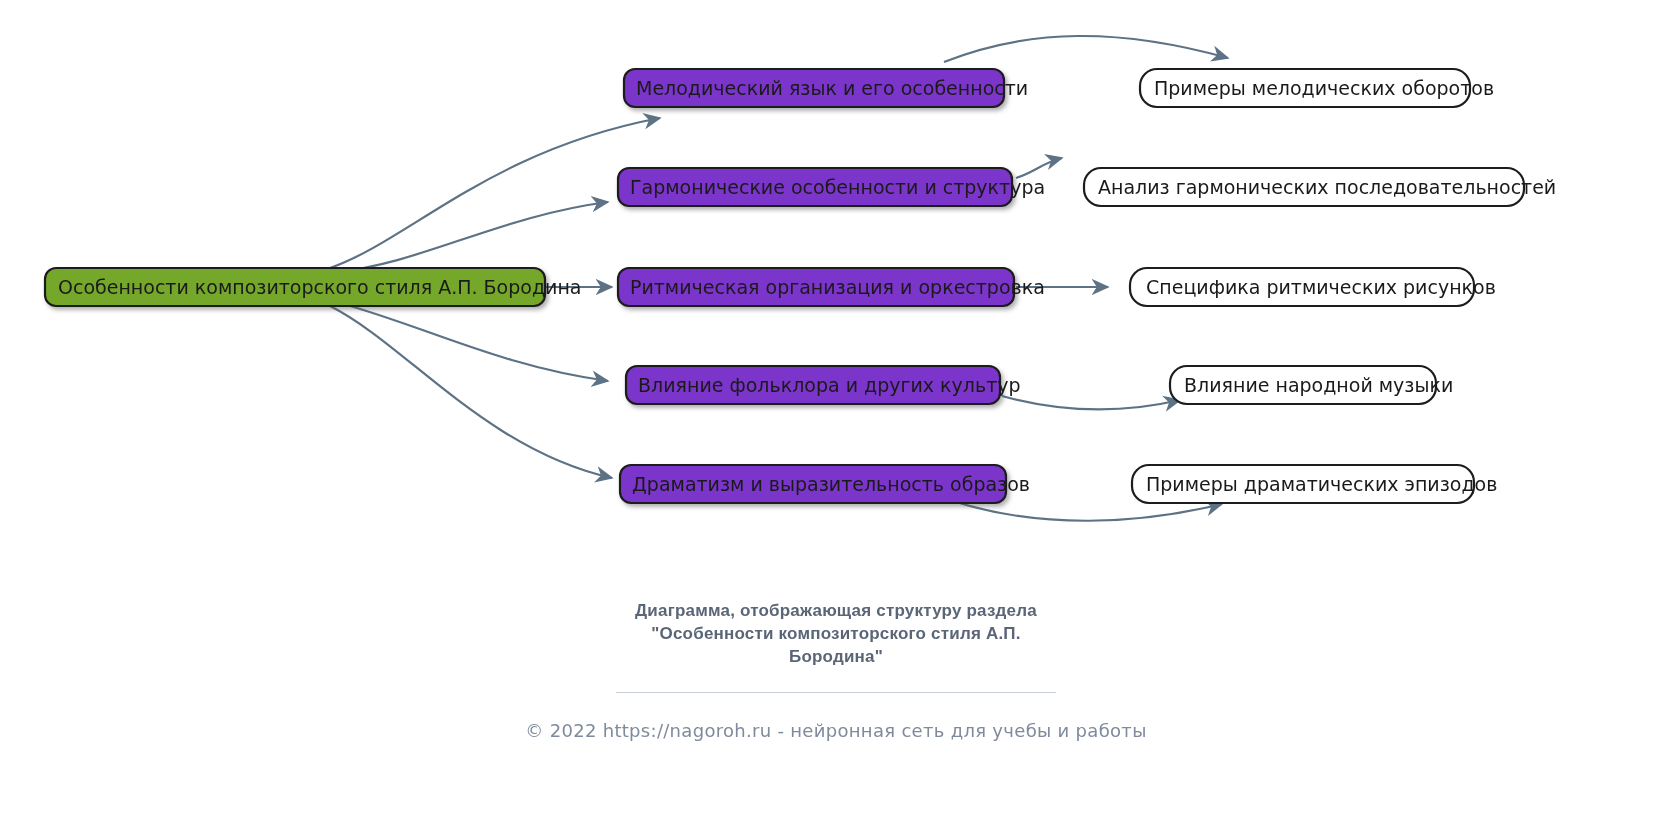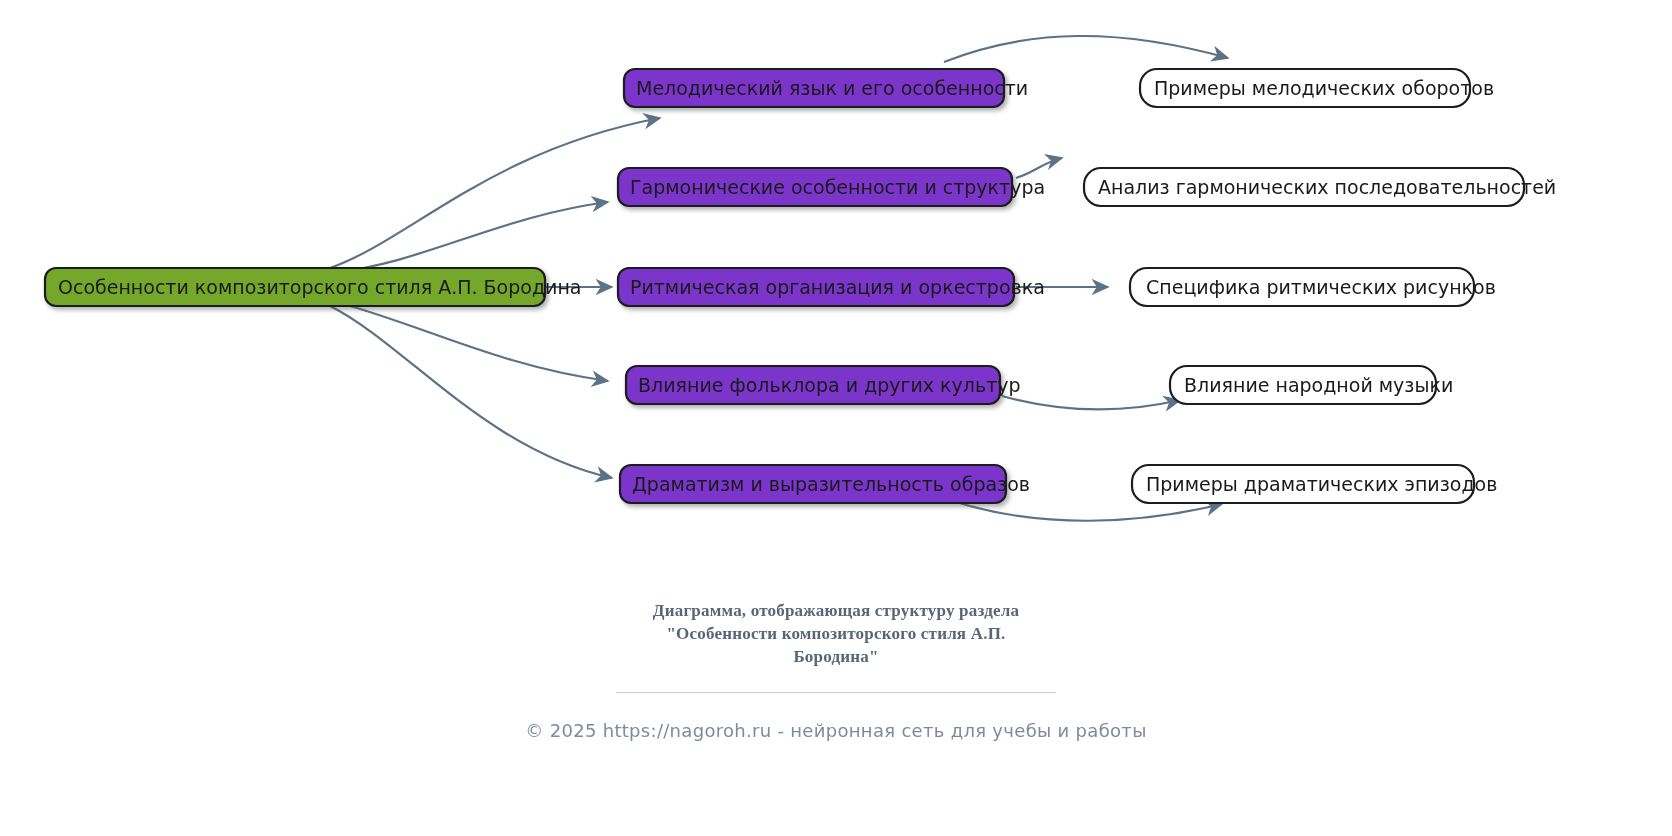--- a/index.html
+++ b/index.html
@@ -51,21 +51,21 @@
     stroke-width: 2.2;
   }
   .caption-block {
     position: absolute;
     left: 0;
     top: 600px;
     width: 1672px;
     text-align: center;
   }
   .caption-title {
-    font-family: Liberation Serif, serif;
+    font-family: Liberation Sans, sans-serif;
     font-size: 17px;
     font-weight: bold;
     color: #5a6577;
     line-height: 1.35;
     letter-spacing: 0.2px;
   }
   .caption-divider {
     width: 440px;
     height: 1px;
     background: #c9cfd8;
@@ -166,16 +166,16 @@
     </g>
   </svg>
 
   <div class="caption-block">
     <div class="caption-title">
       <div>Диаграмма, отображающая структуру раздела</div>
       <div>"Особенности композиторского стиля А.П.</div>
       <div>Бородина"</div>
     </div>
     <div class="caption-divider"></div>
-    <div class="footer-text">© 2025 https://nagoroh.ru - нейронная сеть для учебы и работы</div>
+    <div class="footer-text">© 2022 https://nagoroh.ru - нейронная сеть для учебы и работы</div>
   </div>
 
 </div>
 
 </body></html>

